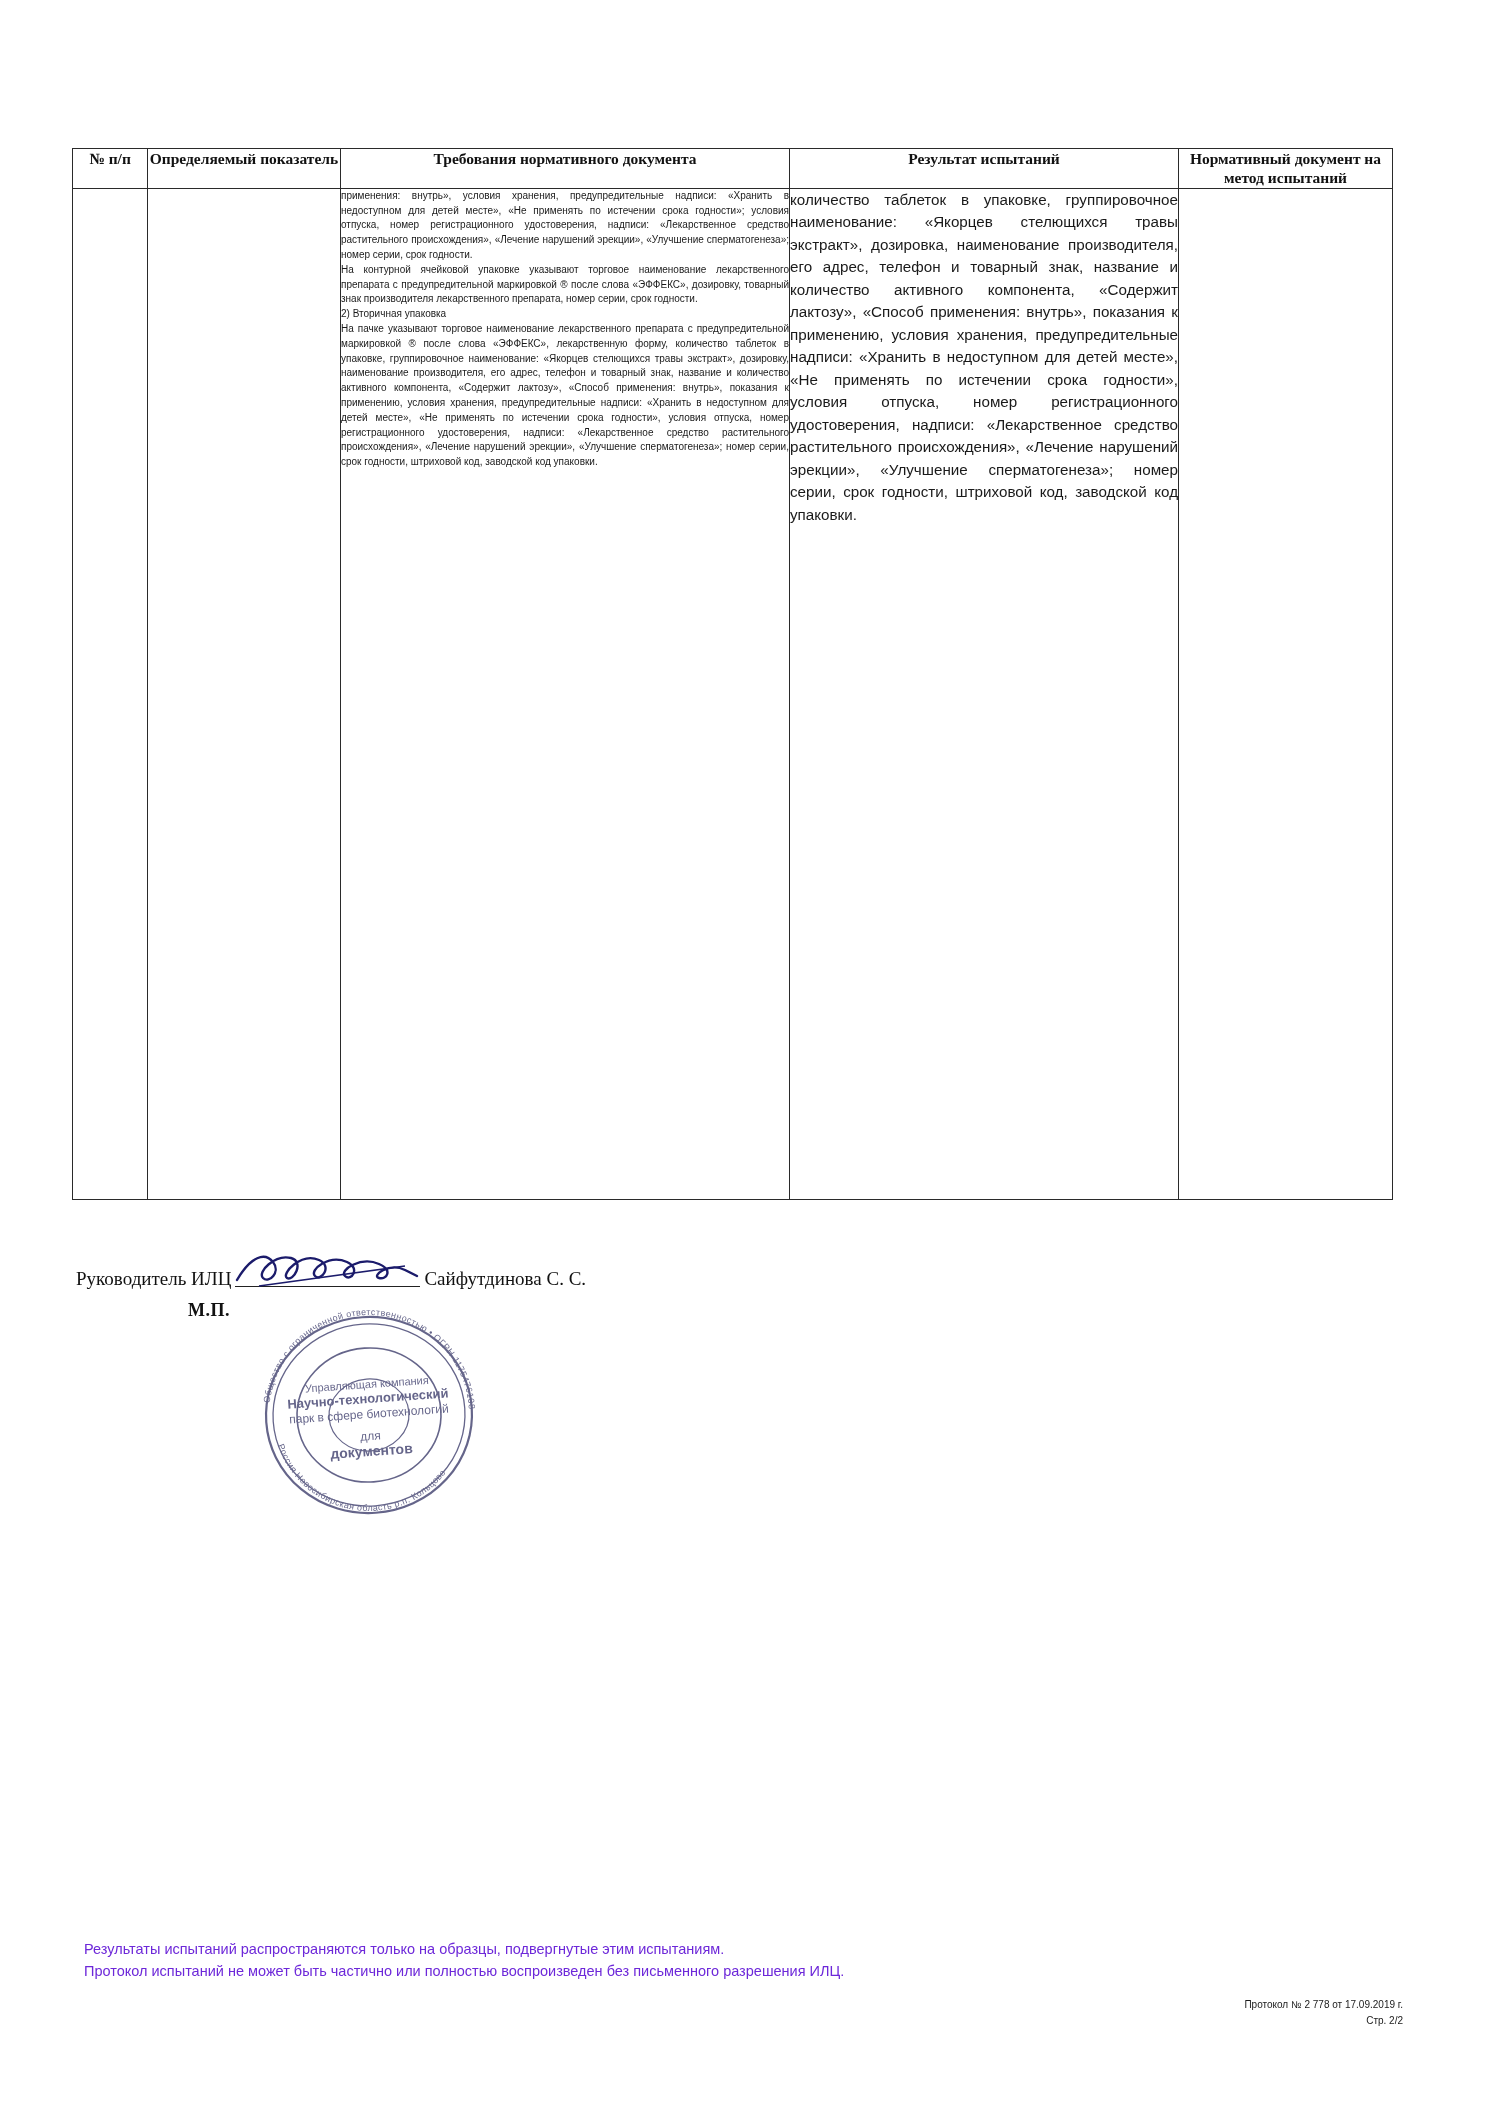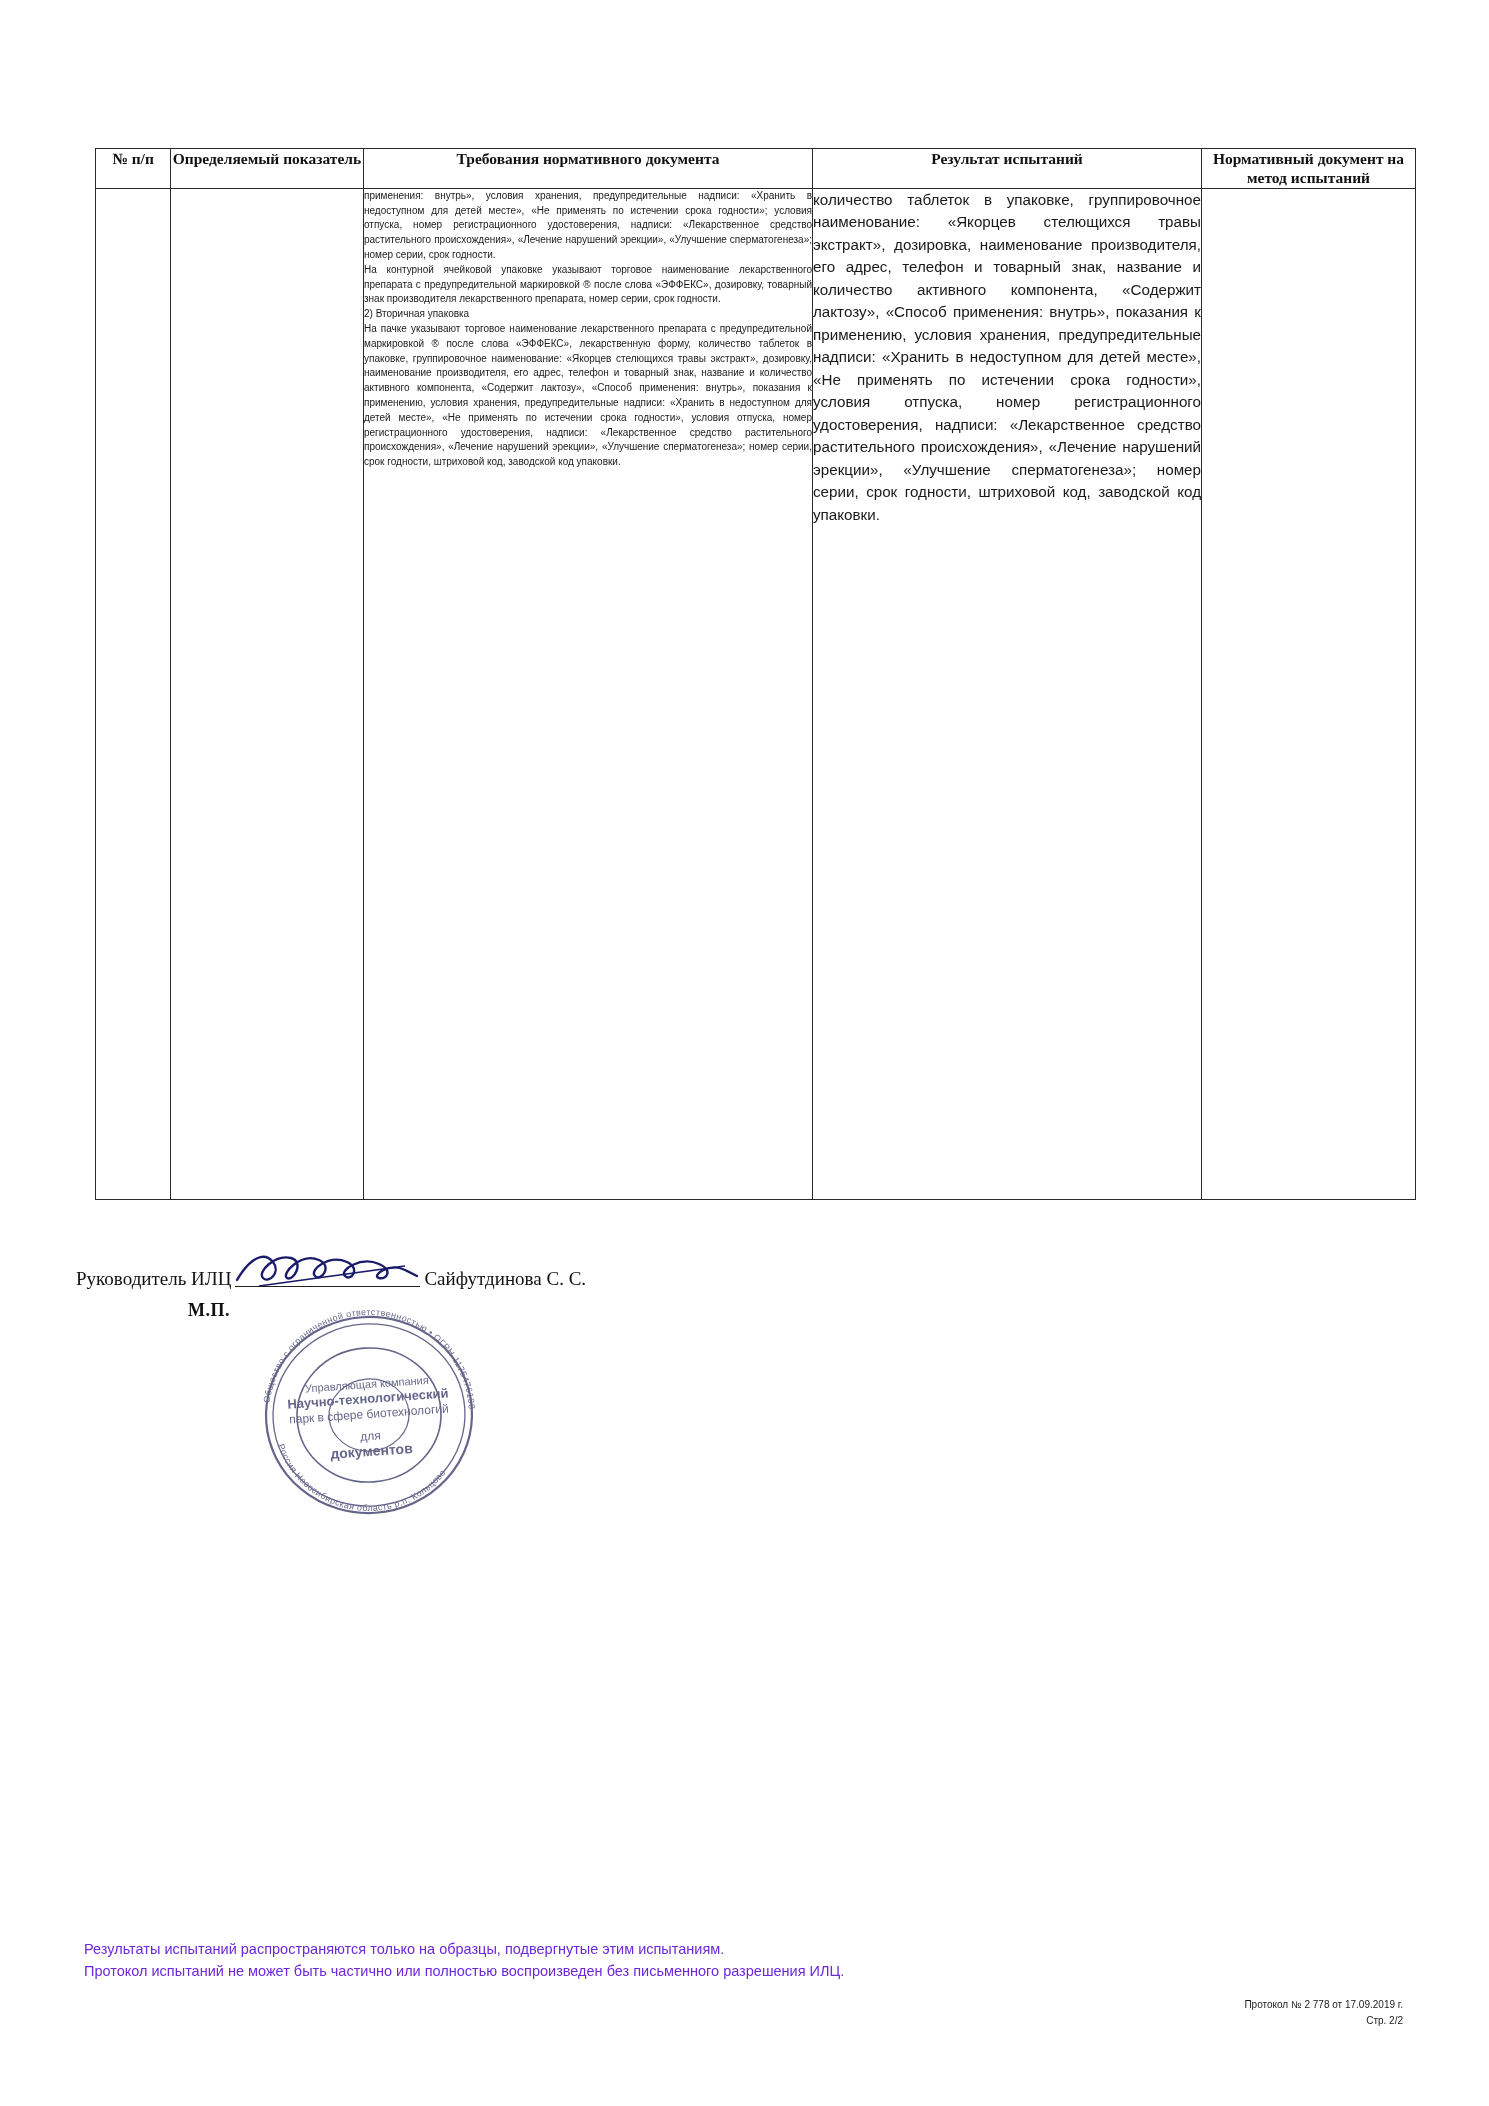--- a/index.html
+++ b/index.html
@@ -19,21 +19,21 @@
     position: absolute;
     top: 0; left: 0;
     width: 1489px;
     height: 2106px;
     overflow: hidden;
   }
 
   
   .doc-table {
     position: absolute;
-    left: 95px;
+    left: 72px;
     top: 148px;
     width: 1315px;
     border-collapse: collapse;
     table-layout: fixed;
     padding-left: 32px;
   }
   .doc-table td, .doc-table th {
     border: 1px solid #2a2a2a;
     vertical-align: top;
     padding: 0;

